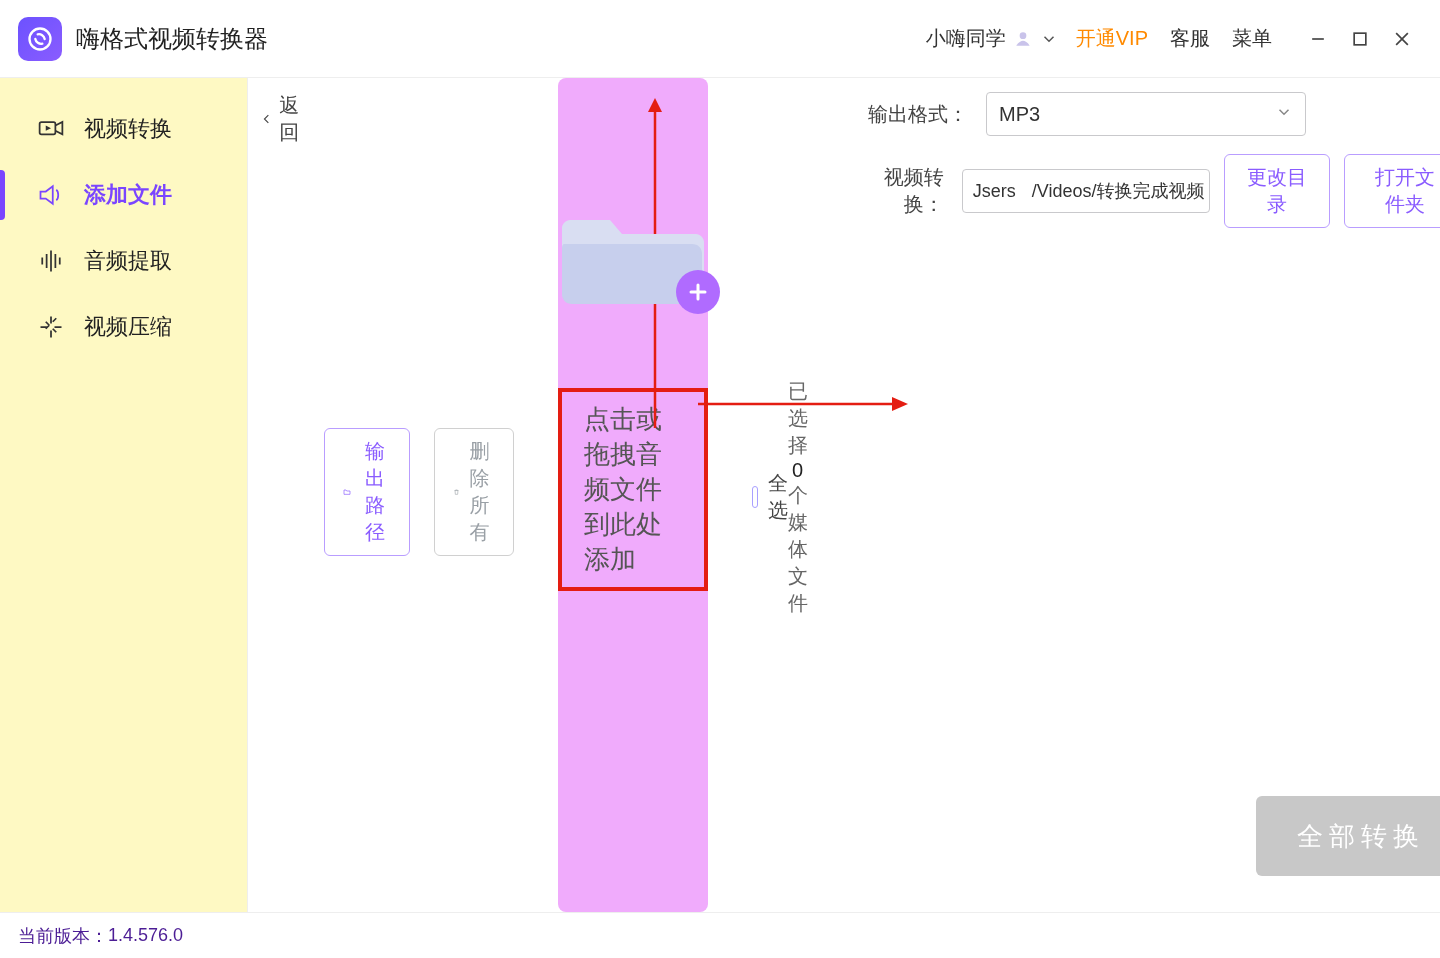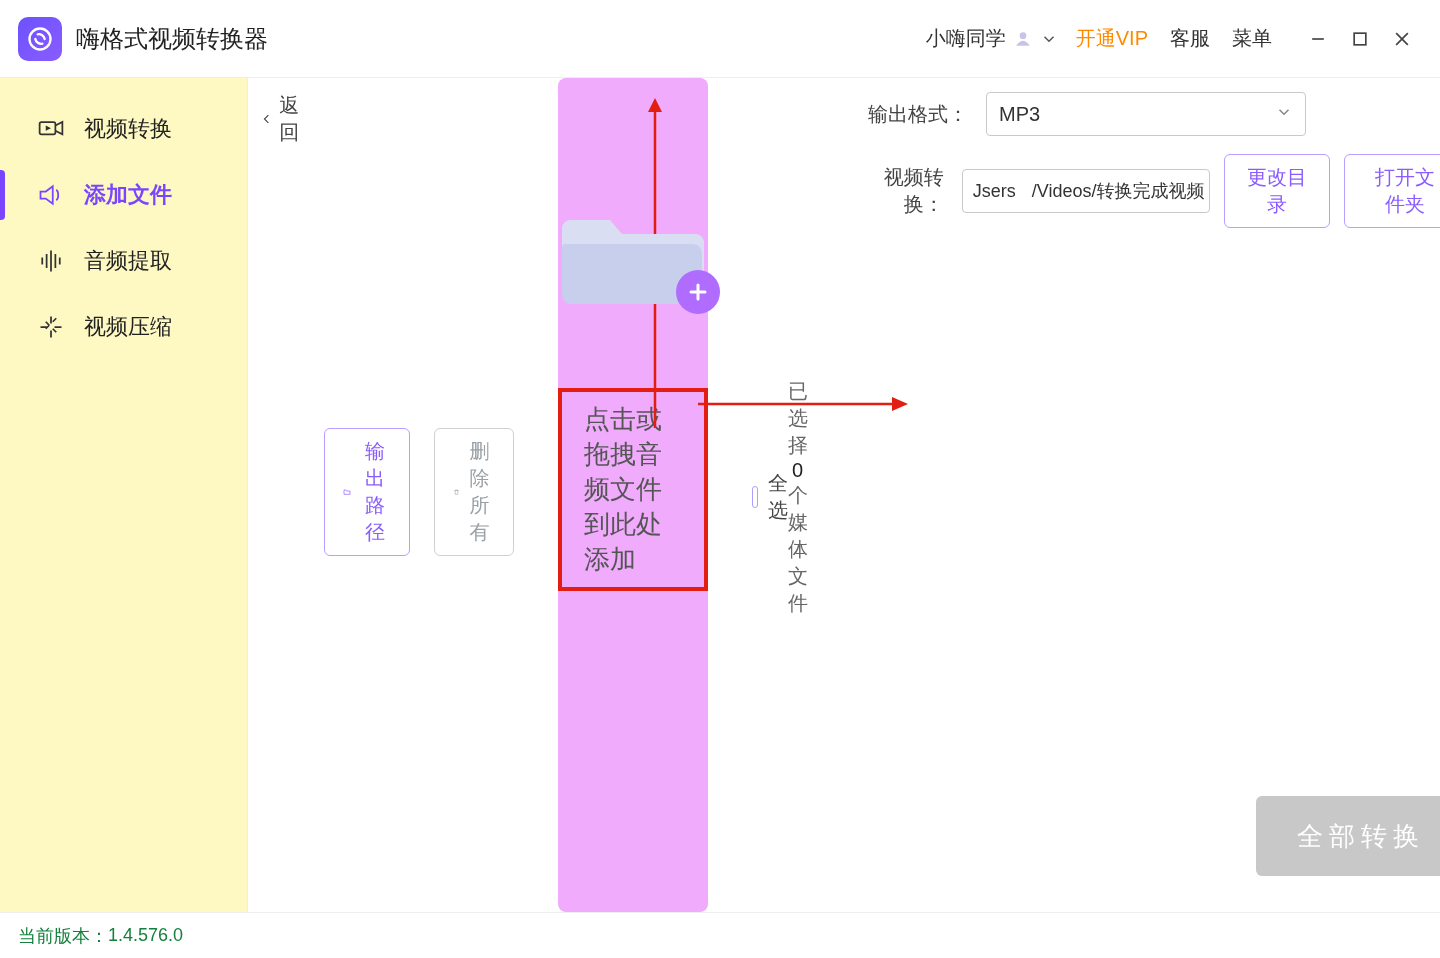--- a/index.html
+++ b/index.html
@@ -70,21 +70,21 @@
   .row-label { width:100px; font-size:20px; color:#444; text-align:right; margin-right:4px; }
   .select-box { width:320px; height:44px; border:1px solid #c9c9cc; border-radius:4px; display:flex; align-items:center; padding:0 12px; justify-content:space-between; font-size:20px; color:#333; cursor:pointer; }
   .select-box .caret { color:#888; }
   .path-box { width:320px; height:44px; border:1px solid #c9c9cc; border-radius:4px; display:flex; align-items:center; padding:0 10px; font-size:18px; color:#333; overflow:hidden; white-space:nowrap; position:relative; }
   .path-mask { display:inline-block; width:28px; height:14px; background:#2c6fbb; border-radius:2px; margin:0 4px; vertical-align:middle; }
   .path-mask2 { display:inline-block; width:18px; height:14px; background:#e9c98a; border-radius:2px; margin:0 4px; vertical-align:middle; }
   .convert-all-btn { position:absolute; right:26px; bottom:36px; width:210px; height:80px; background:#c8c8c8; color:#fff; border:none; border-radius:6px; font-size:26px; letter-spacing:6px; cursor:not-allowed; }
   .bottom-wrap { position:relative; }
 
   
-  .footer { height:46px; border-top:1px solid #eee; display:flex; align-items:center; padding-left:18px; color:#15803d; font-size:18px; }
+  .footer { height:46px; border-top:1px solid #eee; display:flex; align-items:center; padding-left:18px; color:#4c1d95; font-size:18px; }
 </style>
 </head>
 <body>
 
 <div class="titlebar">
   <div class="app-logo">
     <svg viewBox="0 0 48 48">
       <circle cx="24" cy="24" r="18" fill="none" stroke="#fff" stroke-width="4"></circle>
       <path d="M20 16 A10 10 0 0 1 32 24" fill="none" stroke="#fff" stroke-width="4" stroke-linecap="round"></path>
       <path d="M28 32 A10 10 0 0 1 16 24" fill="none" stroke="#fff" stroke-width="4" stroke-linecap="round"></path>

